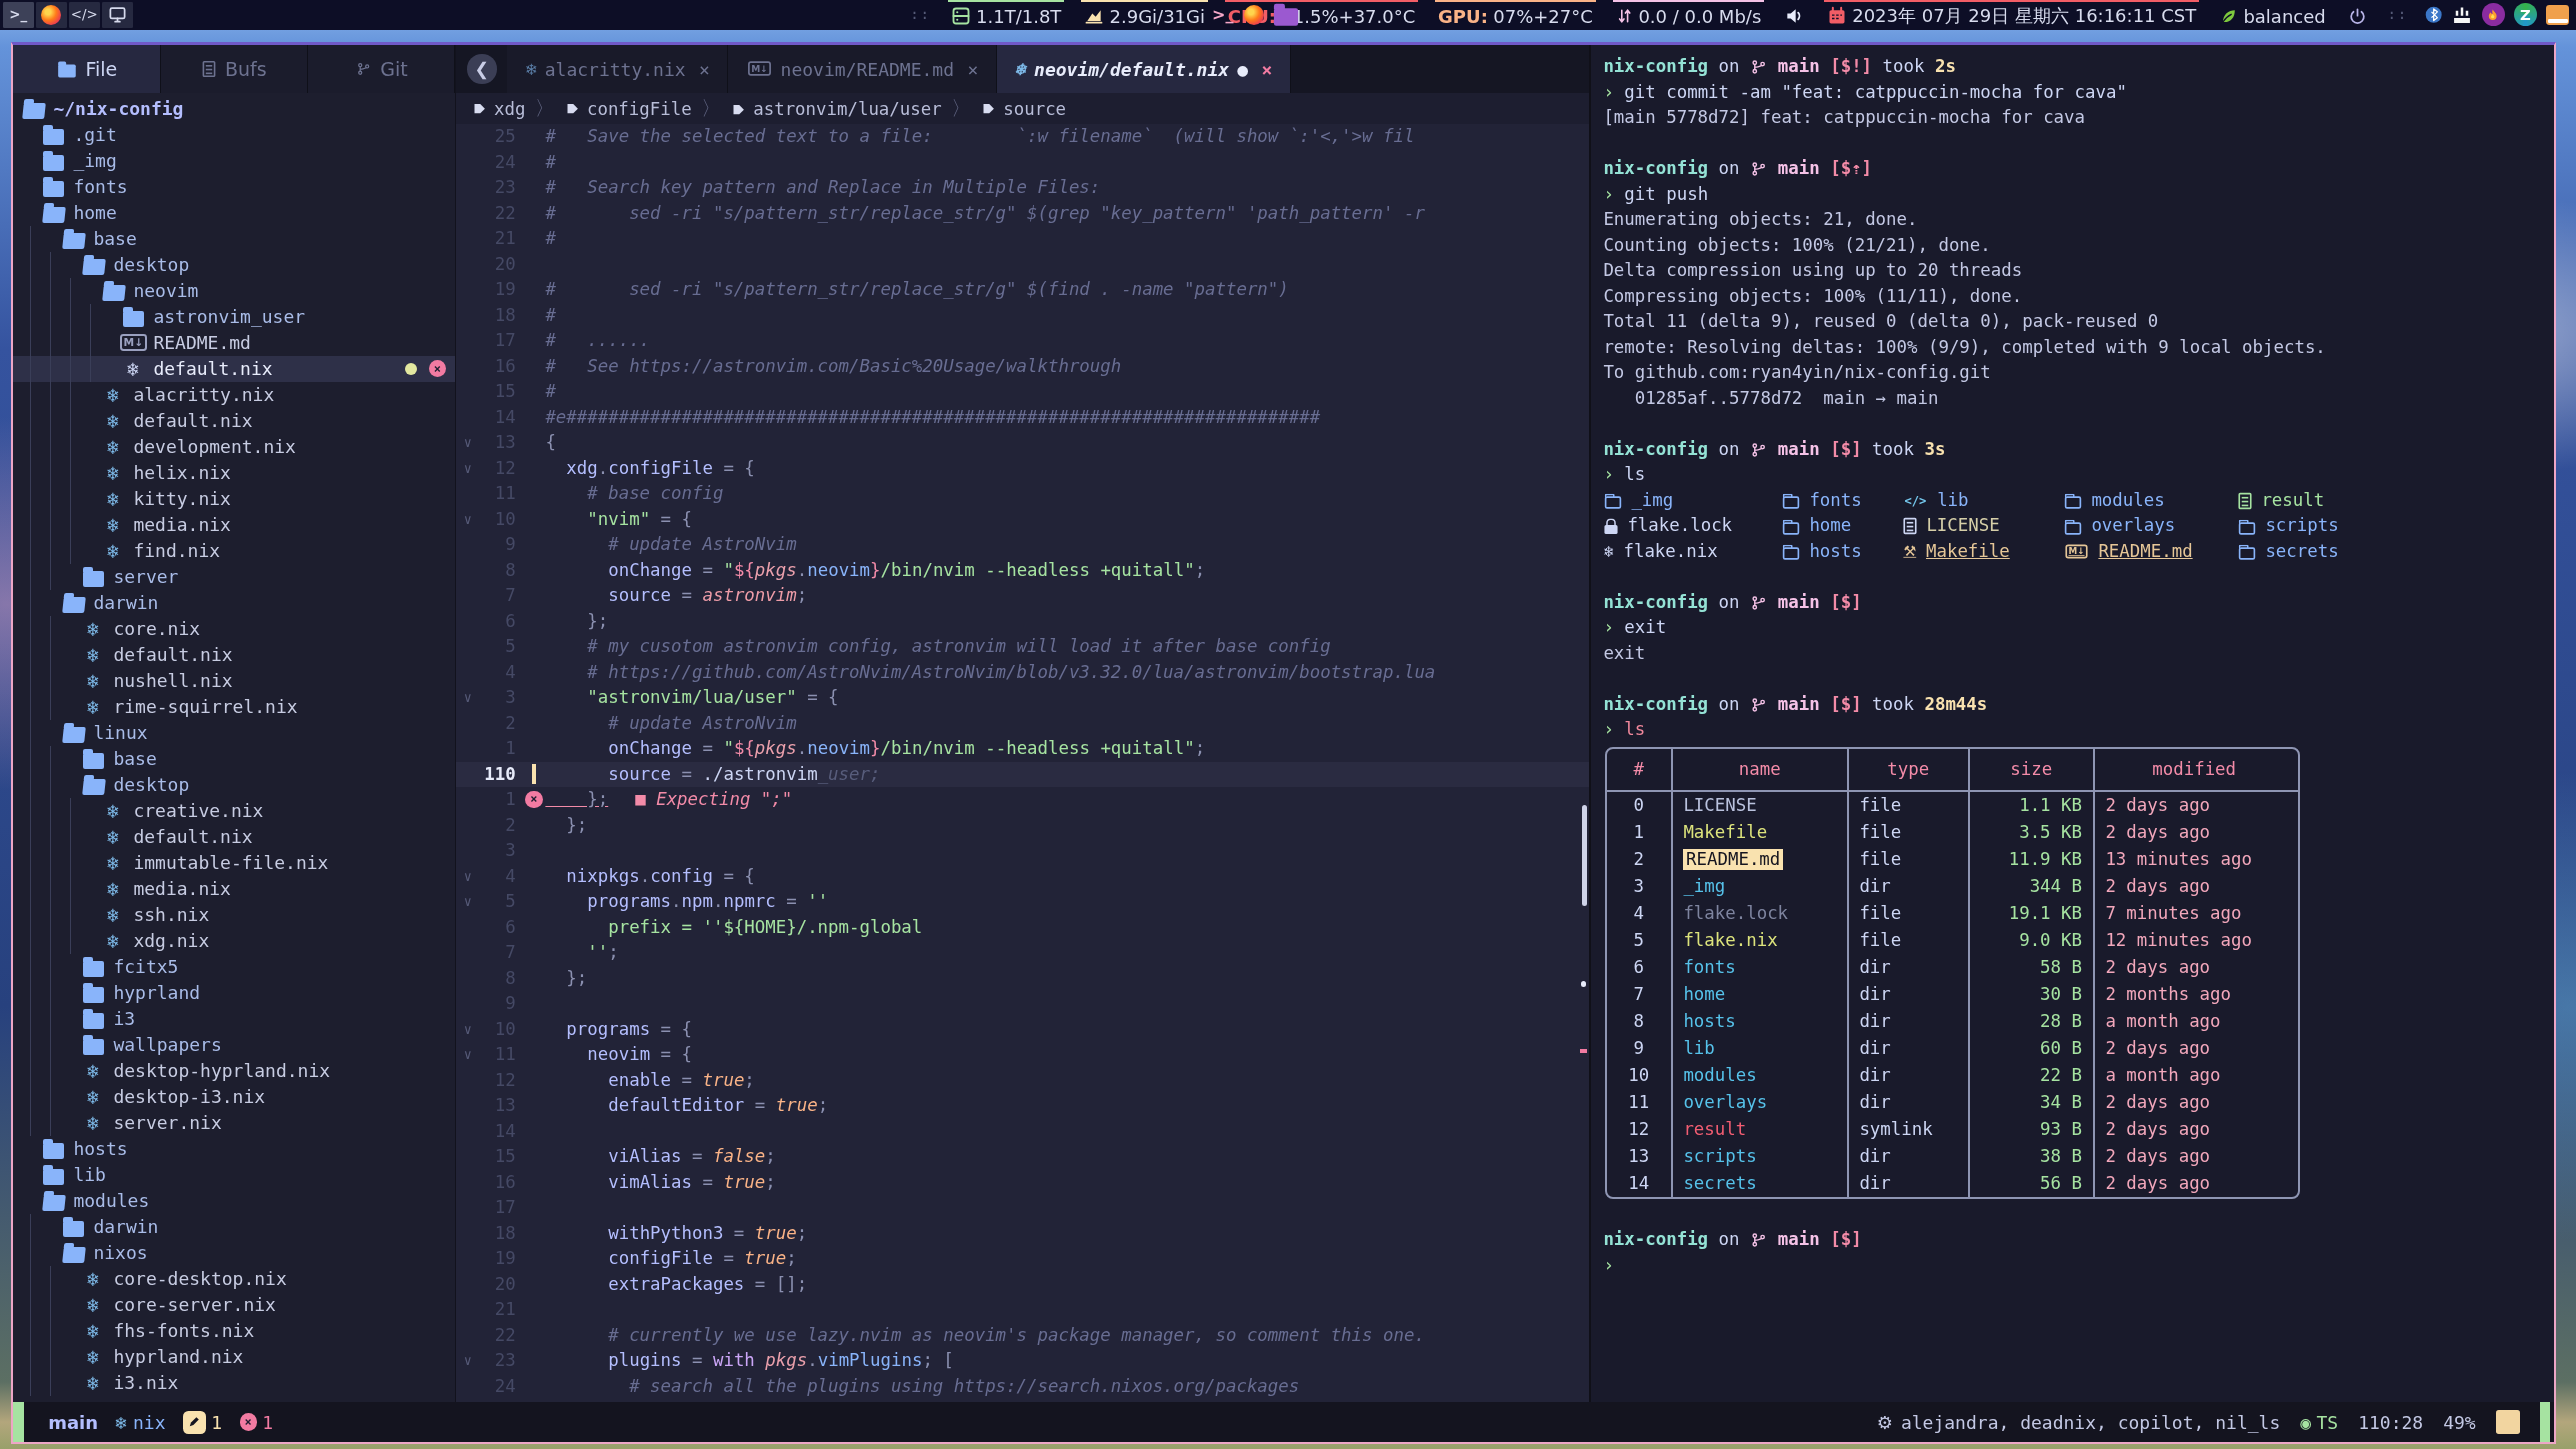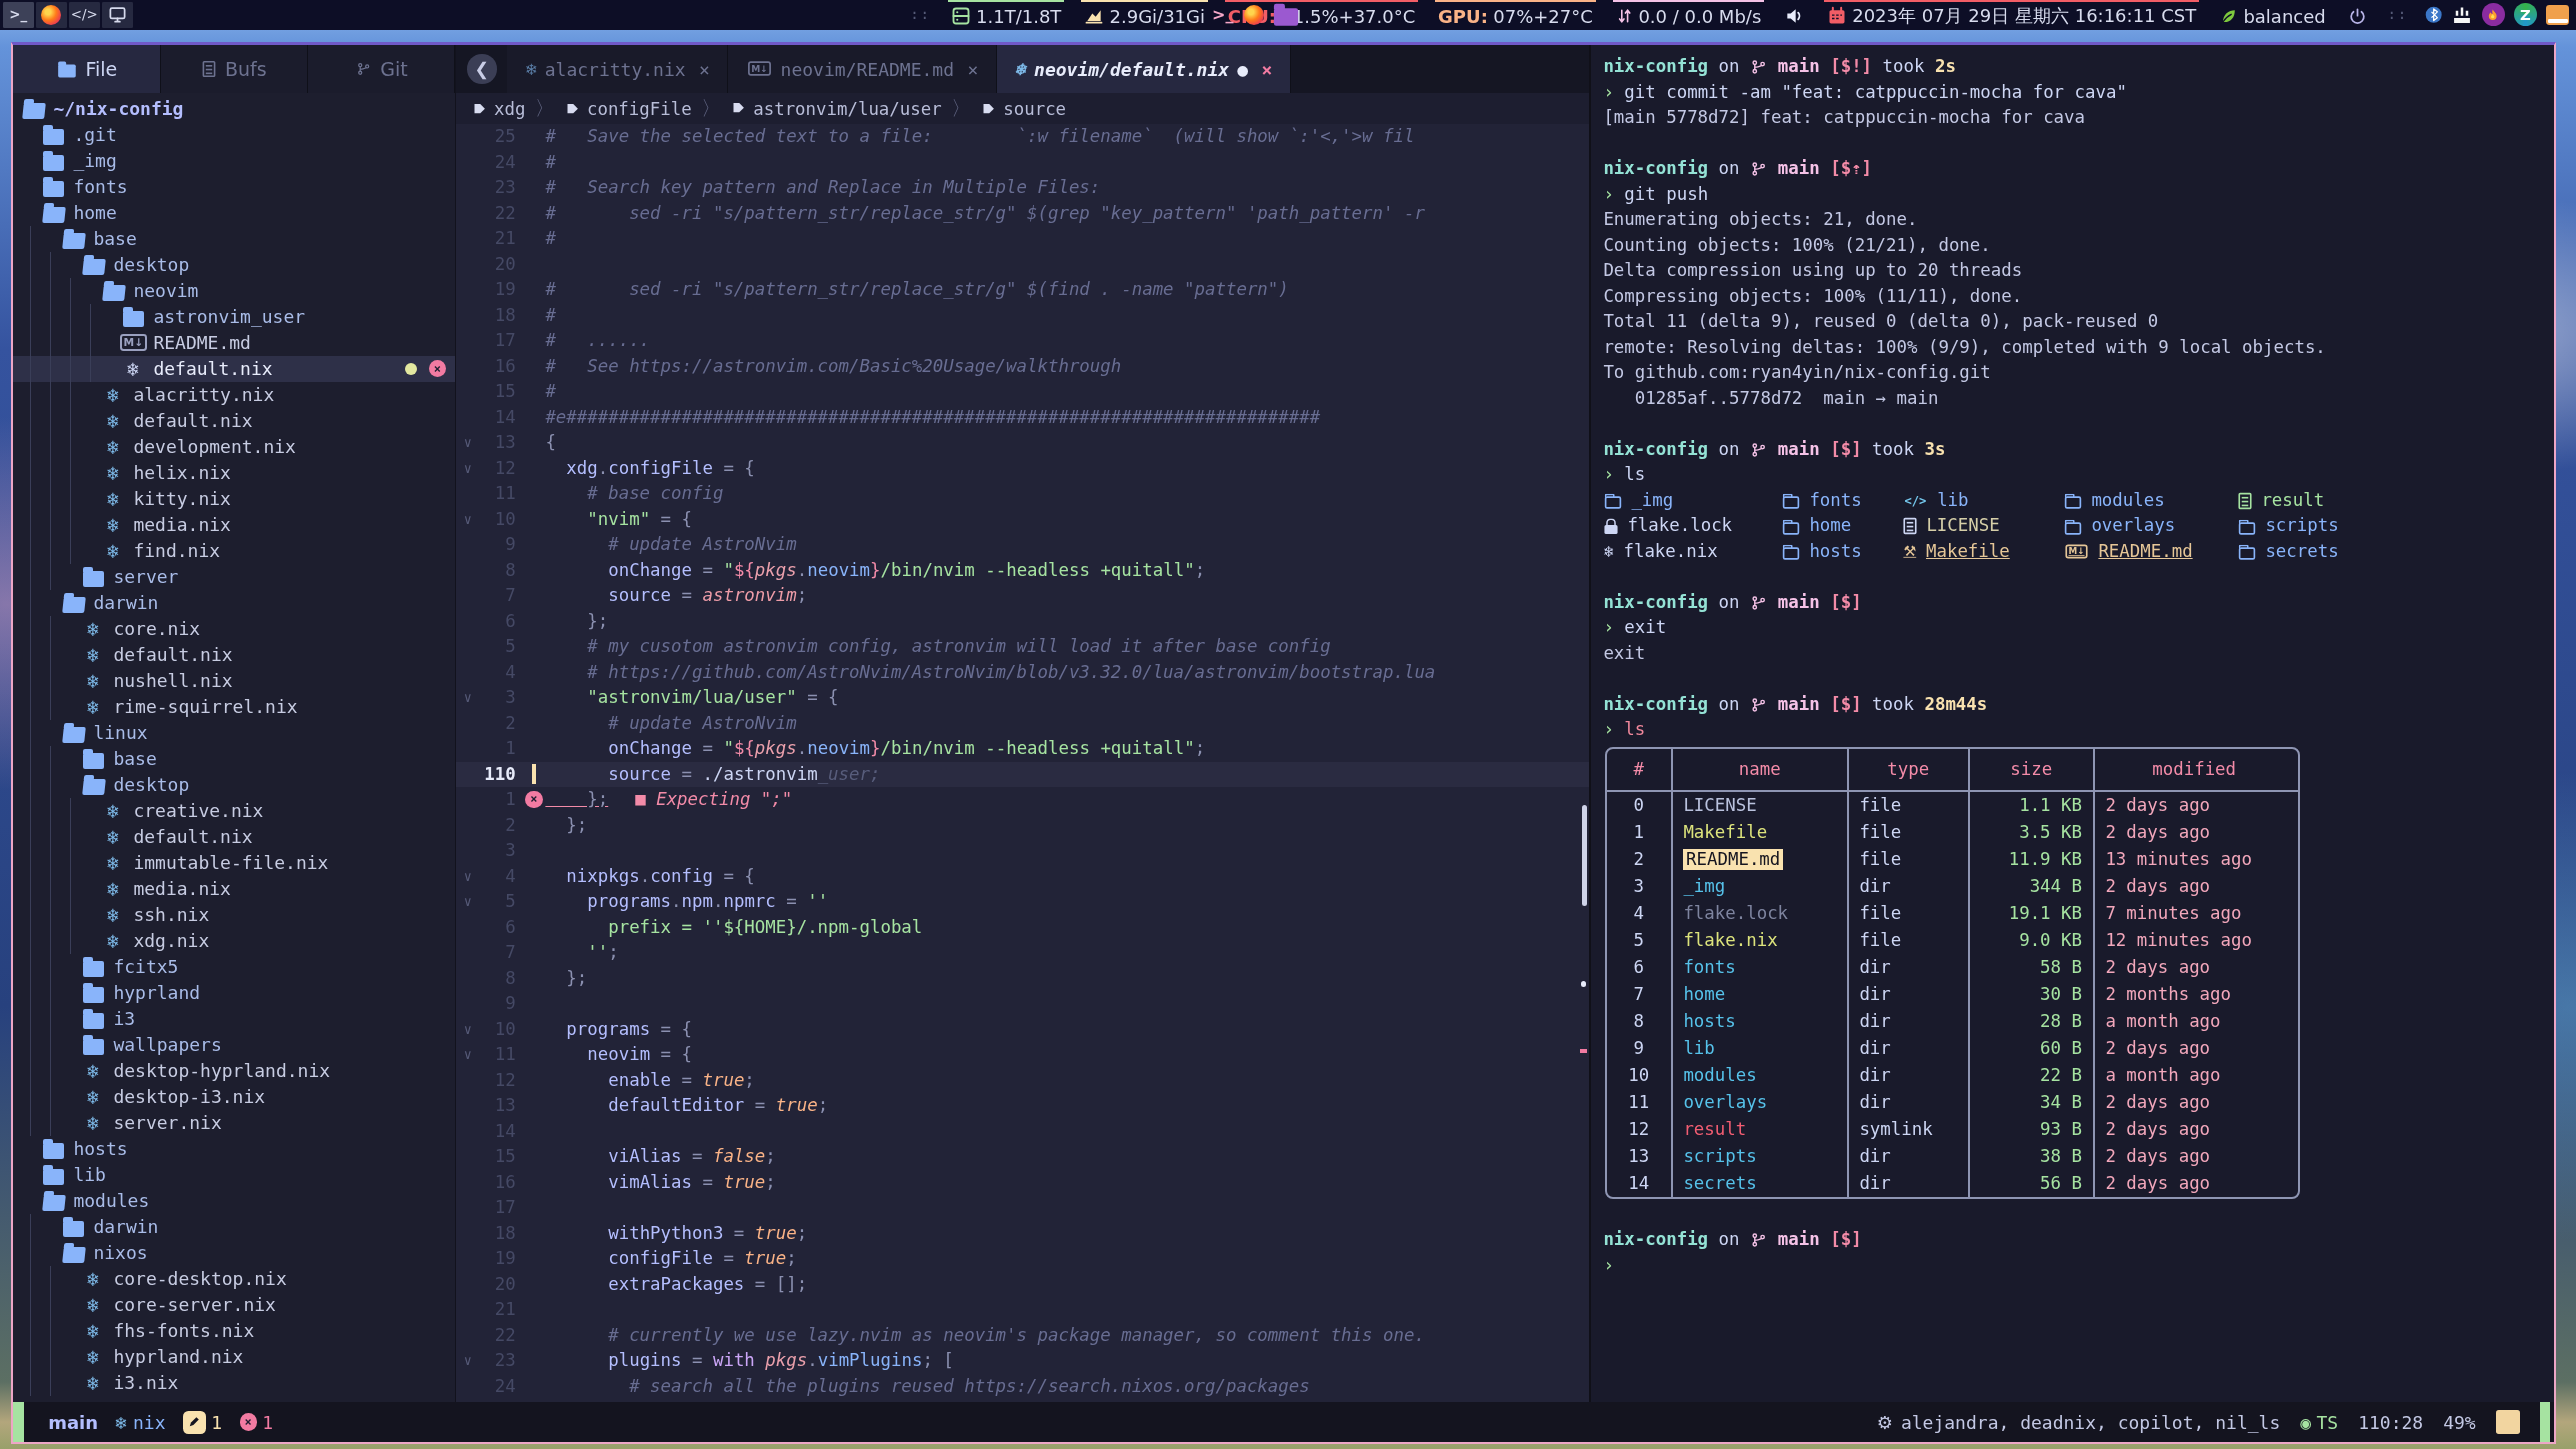--- a/index.html
+++ b/index.html
@@ -770,21 +770,21 @@
           <span class="crumbsep">〉</span>
           <span style="display: inline-flex; align-items: center; gap: 5.4px;">
             <span class="ic" style="color: rgb(216, 220, 240); transform: scale(0.8);">
               <svg width="17.4" height="17.4" viewBox="0 0 24 24" class="si">
                 <path d="M3 4h10l8 8-8 8-10 0z" fill="currentColor"></path>
               </svg>
             </span>
             <span class="mono">configFile</span>
           </span>
           <span class="crumbsep">〉</span>
-          <span style="display: inline-flex; align-items: flex-start; gap: 5.4px;">
+          <span style="display: inline-flex; align-items: flex-end; gap: 5.4px;">
             <span class="ic" style="color: rgb(216, 220, 240); transform: scale(0.8);">
               <svg width="17.4" height="17.4" viewBox="0 0 24 24" class="si">
                 <path d="M3 4h10l8 8-8 8-10 0z" fill="currentColor"></path>
               </svg>
             </span>
             <span class="mono">astronvim/lua/user</span>
           </span>
           <span class="crumbsep">〉</span>
           <span style="display: inline-flex; align-items: center; gap: 5.4px;">
             <span class="ic" style="color: rgb(216, 220, 240); transform: scale(0.8);">
@@ -838,21 +838,21 @@
           <div class="cline mono"><span class="foldcol"></span><span class="numcol">14</span><span class="signcol"></span></div>
           <div class="cline mono"><span class="foldcol"></span><span class="numcol">15</span><span class="signcol"></span><span class="c-txt">      </span><span class="c-id">viAlias</span><span class="c-pun"> = </span><span class="c-bool">false</span><span class="c-pun">;</span></div>
           <div class="cline mono"><span class="foldcol"></span><span class="numcol">16</span><span class="signcol"></span><span class="c-txt">      </span><span class="c-id">vimAlias</span><span class="c-pun"> = </span><span class="c-bool">true</span><span class="c-pun">;</span></div>
           <div class="cline mono"><span class="foldcol"></span><span class="numcol">17</span><span class="signcol"></span></div>
           <div class="cline mono"><span class="foldcol"></span><span class="numcol">18</span><span class="signcol"></span><span class="c-txt">      </span><span class="c-id">withPython3</span><span class="c-pun"> = </span><span class="c-bool">true</span><span class="c-pun">;</span></div>
           <div class="cline mono"><span class="foldcol"></span><span class="numcol">19</span><span class="signcol"></span><span class="c-txt">      </span><span class="c-id">configFile</span><span class="c-pun"> = </span><span class="c-bool">true</span><span class="c-pun">;</span></div>
           <div class="cline mono"><span class="foldcol"></span><span class="numcol">20</span><span class="signcol"></span><span class="c-txt">      </span><span class="c-id">extraPackages</span><span class="c-pun"> = [];</span></div>
           <div class="cline mono"><span class="foldcol"></span><span class="numcol">21</span><span class="signcol"></span></div>
           <div class="cline mono"><span class="foldcol"></span><span class="numcol">22</span><span class="signcol"></span><span class="c-com">      # currently we use lazy.nvim as neovim's package manager, so comment this one.</span></div>
           <div class="cline mono"><span class="foldcol">∨</span><span class="numcol">23</span><span class="signcol"></span><span class="c-txt">      </span><span class="c-id">plugins</span><span class="c-pun"> = </span><span class="c-kw">with</span><span class="c-txt"> </span><span class="c-pkgs">pkgs</span><span class="c-pun">.</span><span class="c-blue">vimPlugins</span><span class="c-pun">; [</span></div>
-          <div class="cline mono"><span class="foldcol"></span><span class="numcol">24</span><span class="signcol"></span><span class="c-com">        # search all the plugins reused https://search.nixos.org/packages</span></div>
+          <div class="cline mono"><span class="foldcol"></span><span class="numcol">24</span><span class="signcol"></span><span class="c-com">        # search all the plugins using https://search.nixos.org/packages</span></div>
         </div>
       <div id="satellite">
         <div id="satthumb"></div>
         <div id="satdot"></div>
         <div id="satdash"></div>
       </div>
     </div>
     <div id="term">
         <div class="tline mono"><span class="sg-dir">nix-config</span><span class="sg-txt"> on </span><span class="ic sg-br" style="transform: scale(0.9);"><svg width="17.4" height="17.4" viewBox="0 0 24 24" class="si">
               <circle cx="6" cy="6" r="2.6" fill="none" stroke="currentColor" stroke-width="2.2" stroke-linecap="round" stroke-linejoin="round"></circle>

